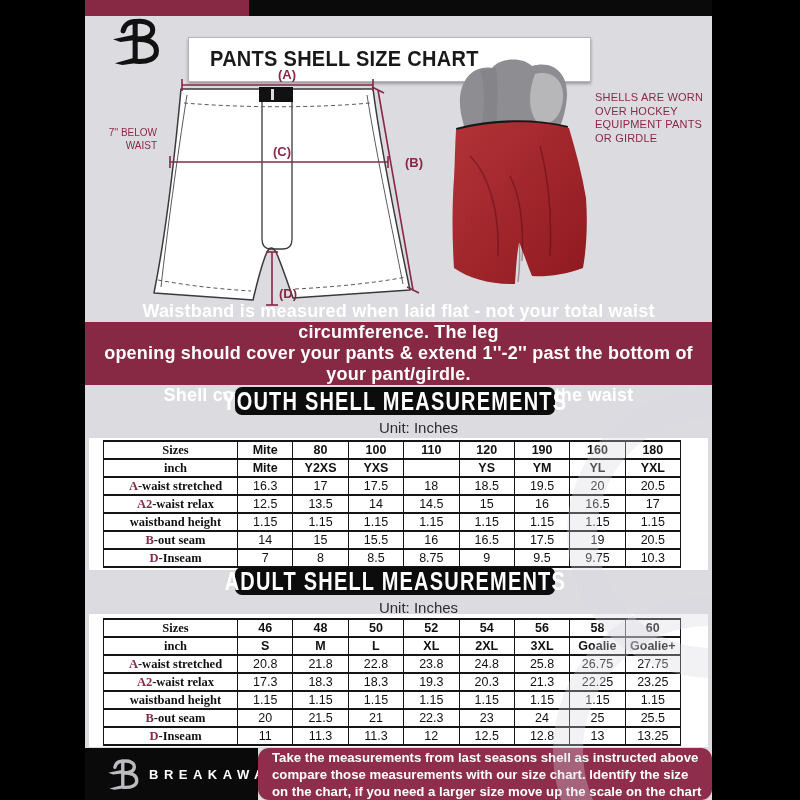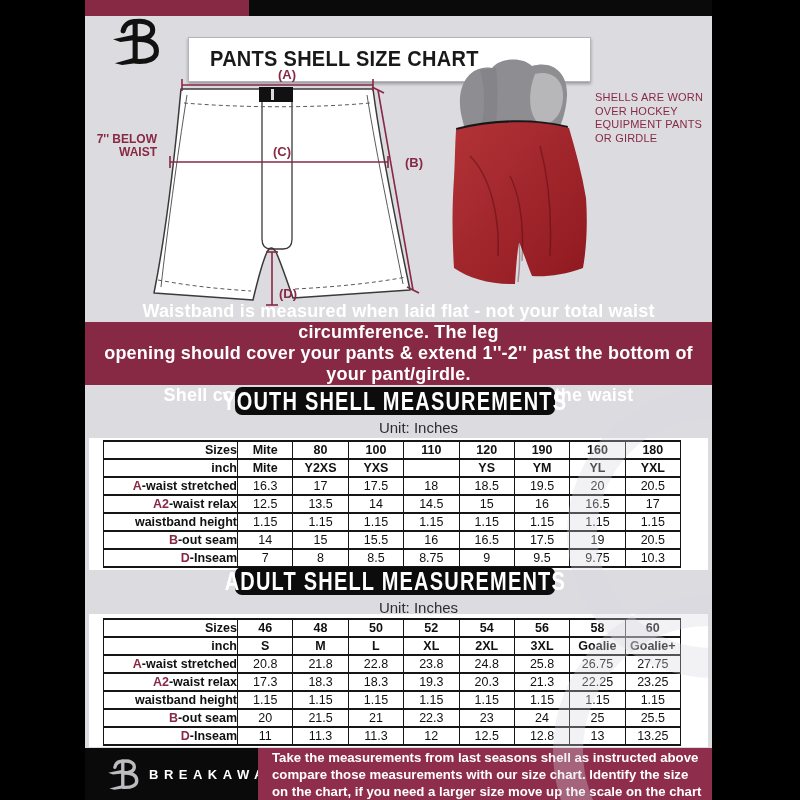--- a/index.html
+++ b/index.html
@@ -20,21 +20,21 @@
   .date-box{left:506px;top:17px;width:116px;height:45px;background:#872944;display:flex;
              align-items:center;justify-content:center;}
   .date-box .squeeze{display:inline-block;transform:scaleX(.82);font-size:25px;font-weight:700;color:#fff;}
 
   
   .shorts{left:10px;top:63px;width:430px;height:250px;}
   .dash{fill:none;stroke:#5a5a5a;stroke-width:1;stroke-dasharray:4 3;}
   .seam{fill:none;stroke:#5a5a5a;stroke-width:1;}
   .mline{stroke:#872944;stroke-width:1.6;fill:none;}
   .mlabel{position:absolute;width:32px;text-align:center;font-size:13px;font-weight:700;color:#872944;}
-  .below-note{left:10px;top:133px;width:62px;text-align:right;font-size:12px;font-weight:700;
+  .below-note{left:10px;top:127px;width:62px;text-align:right;font-size:10px;font-weight:400;
               line-height:12.5px;color:#872944;}
   .photo{left:355px;top:56px;width:160px;height:245px;}
   .caption{left:510px;top:91px;width:115px;font-size:11px;font-weight:400;line-height:13.5px;
            color:#872944;letter-spacing:.2px;}
 
   
   .notice{left:0;top:322px;width:627px;height:63px;background:#872944;color:#fff;display:flex;
           align-items:center;justify-content:center;text-align:center;font-size:18px;
           line-height:21px;font-weight:600;letter-spacing:.2px;}
 
@@ -43,35 +43,35 @@
          align-items:center;justify-content:center;}
   .hband .squeeze{display:inline-block;transform:scaleX(.80);font-size:25px;font-weight:700;
          color:#fff;letter-spacing:1.5px;white-space:nowrap;}
   .unit{left:0;width:627px;text-align:center;font-size:15px;color:#2e2e32;padding-left:20px;}
   .panel{left:4px;width:619px;background:#fff;}
   table.sizes{width:578px;margin-left:14px;border-collapse:collapse;table-layout:fixed;
          font-size:12.5px;color:#111;background:#fff;}
   table.sizes td{border-left:1px solid #151515;border-right:1px solid #151515;
          border-top:2px solid #151515;border-bottom:2px solid #151515;
          height:16px;line-height:16px;text-align:center;padding:0;overflow:hidden;}
-  table.sizes td.lbl{text-align:right;padding-left:10px;font-weight:700;}
+  table.sizes td.lbl{text-align:center;padding-left:10px;font-weight:700;font-family:Liberation Serif, serif;}
   table.sizes tr.hdr td{font-weight:700;}
   .pfx{color:#872944;font-weight:700;}
 
   
   .wm{position:absolute;border-radius:50%;border:30px solid rgba(214,214,224,.32);pointer-events:none;z-index:6;}
   .wm1{left:482px;top:388px;width:230px;height:230px;}
   .wm2{left:468px;top:596px;width:250px;height:250px;}
 
   
   .footer-black{left:0;top:748px;width:173px;height:52px;background:#0a0a0a;display:flex;align-items:center;}
   .footer-logo{width:34px;height:32px;margin-left:22px;flex:none;}
   .brand{color:#fff;font-size:13px;font-weight:700;letter-spacing:5.5px;margin-left:8px;}
   .footer-note{left:173px;top:748px;width:454px;height:52px;background:#8e2e4c;color:#fff;
-         box-sizing:border-box;padding:1px 0 0 14px;font-size:13.2px;line-height:17.2px;font-weight:600;}
+         box-sizing:border-box;padding:1px 0 0 14px;font-size:13.2px;line-height:17.2px;font-weight:600;border-radius:11px;}
 </style>
 </head>
 <body>
 
 <div id="page">
   <div id="content">
 
     <div class="abs strip-maroon"></div>
     <div class="abs strip-black"></div>
 

